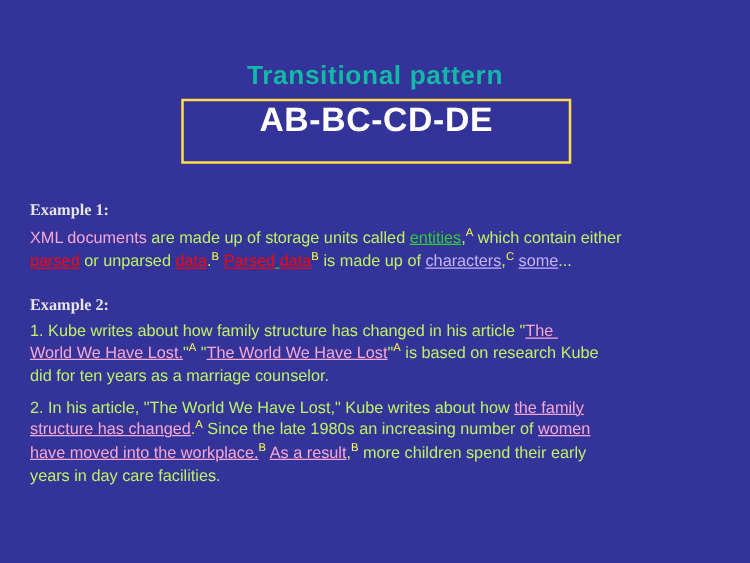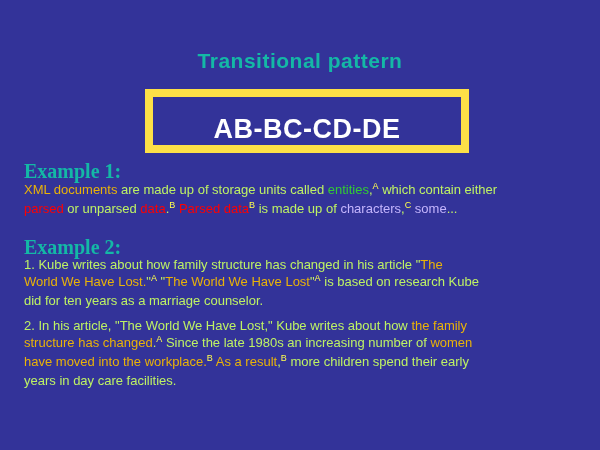--- a/index.html
+++ b/index.html
@@ -8,50 +8,50 @@
     background:#333399;
     font-family:"Liberation Sans",sans-serif;
   }
   .slide{position:absolute;left:0;top:0;width:600px;height:450px;}
   .title{
     position:absolute;top:49px;left:0;width:100%;
     text-align:center;color:#14b8a6;font-weight:bold;font-size:21px;
     letter-spacing:0.5px;
   }
   .pattern-box{
-    position:absolute;left:145px;top:89px;width:308px;height:48px;
-    border:8px solid #fde047;
-    display:flex;align-items:flex-end;justify-content:center;
+    position:absolute;left:145px;top:79px;width:308px;height:48px;
+    border:2px solid #fde047;
+    display:flex;align-items:flex-start;justify-content:center;
   }
   .pattern-box span{
     color:#FFFFFF;font-weight:bold;font-size:27px;letter-spacing:0.5px;
   }
   .ex-heading{
     position:absolute;left:24px;
     font-family:"Liberation Serif",serif;font-weight:bold;
-    font-size:20px;color:#14b8a6;
+    font-size:13px;color:#e5e5e5;
   }
   .h1{top:160px;}
   .h2{top:236px;}
   .para{
     position:absolute;left:24px;margin:0;width:575px;
     font-size:13px;line-height:17px;color:#FFFFFF;
     white-space:nowrap;
   }
   .p1{top:181px;}
   .p2{top:256px;}
   .p3{top:317px;}
   .seg{white-space:pre;}
   .white{color:#bef264;}
-  .yellow{color:#eab308;}
+  .yellow{color:#f9a8d4;}
   .green{color:#33CC33;}
   .red{color:#FF0000;margin-top:40px;}
   .cyan{color:#c4b5fd;}
   .greenspace{color:#33CC33;}
-  .u{text-decoration-thickness:1px;}
+  .u{text-decoration:underline;text-decoration-thickness:1px;}
   .sup{
     color:#FFFF4D;font-size:9px;
     position:relative;top:-5px;vertical-align:baseline;
   }
 </style>
 </head>
 <body>
 
 <div class="slide">
 

